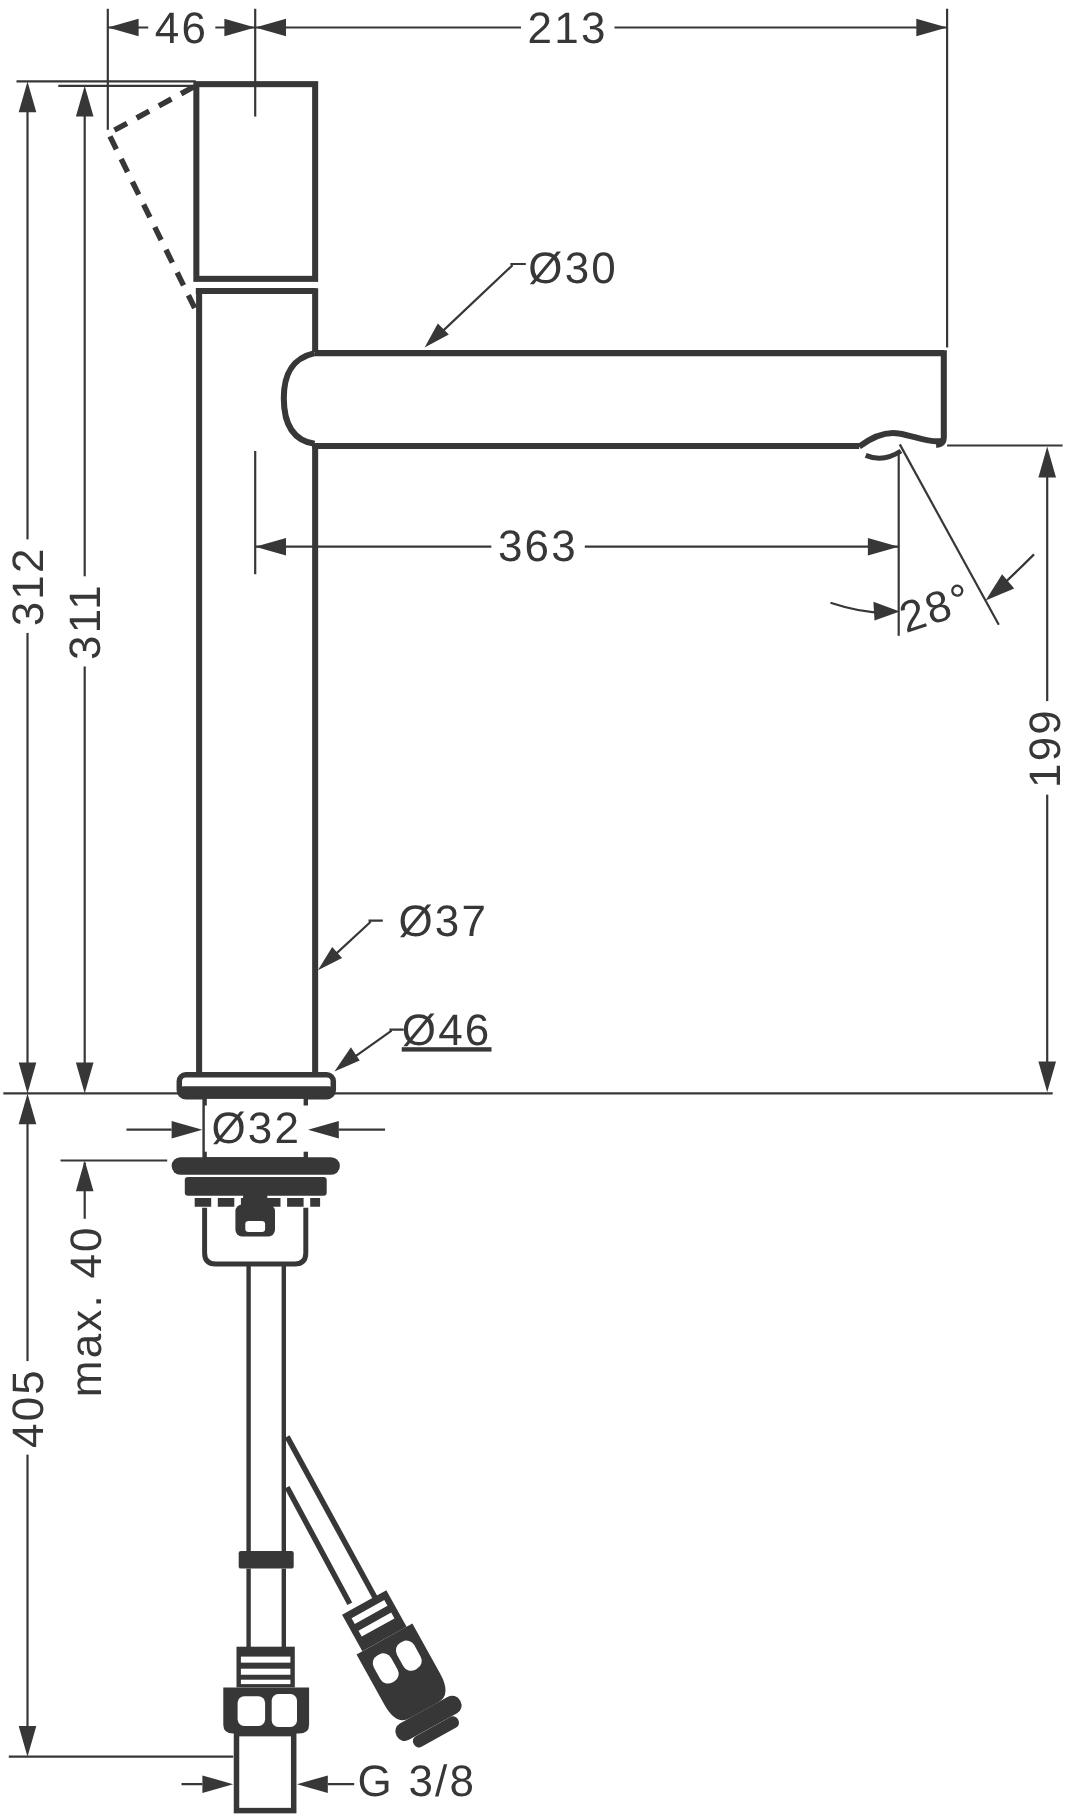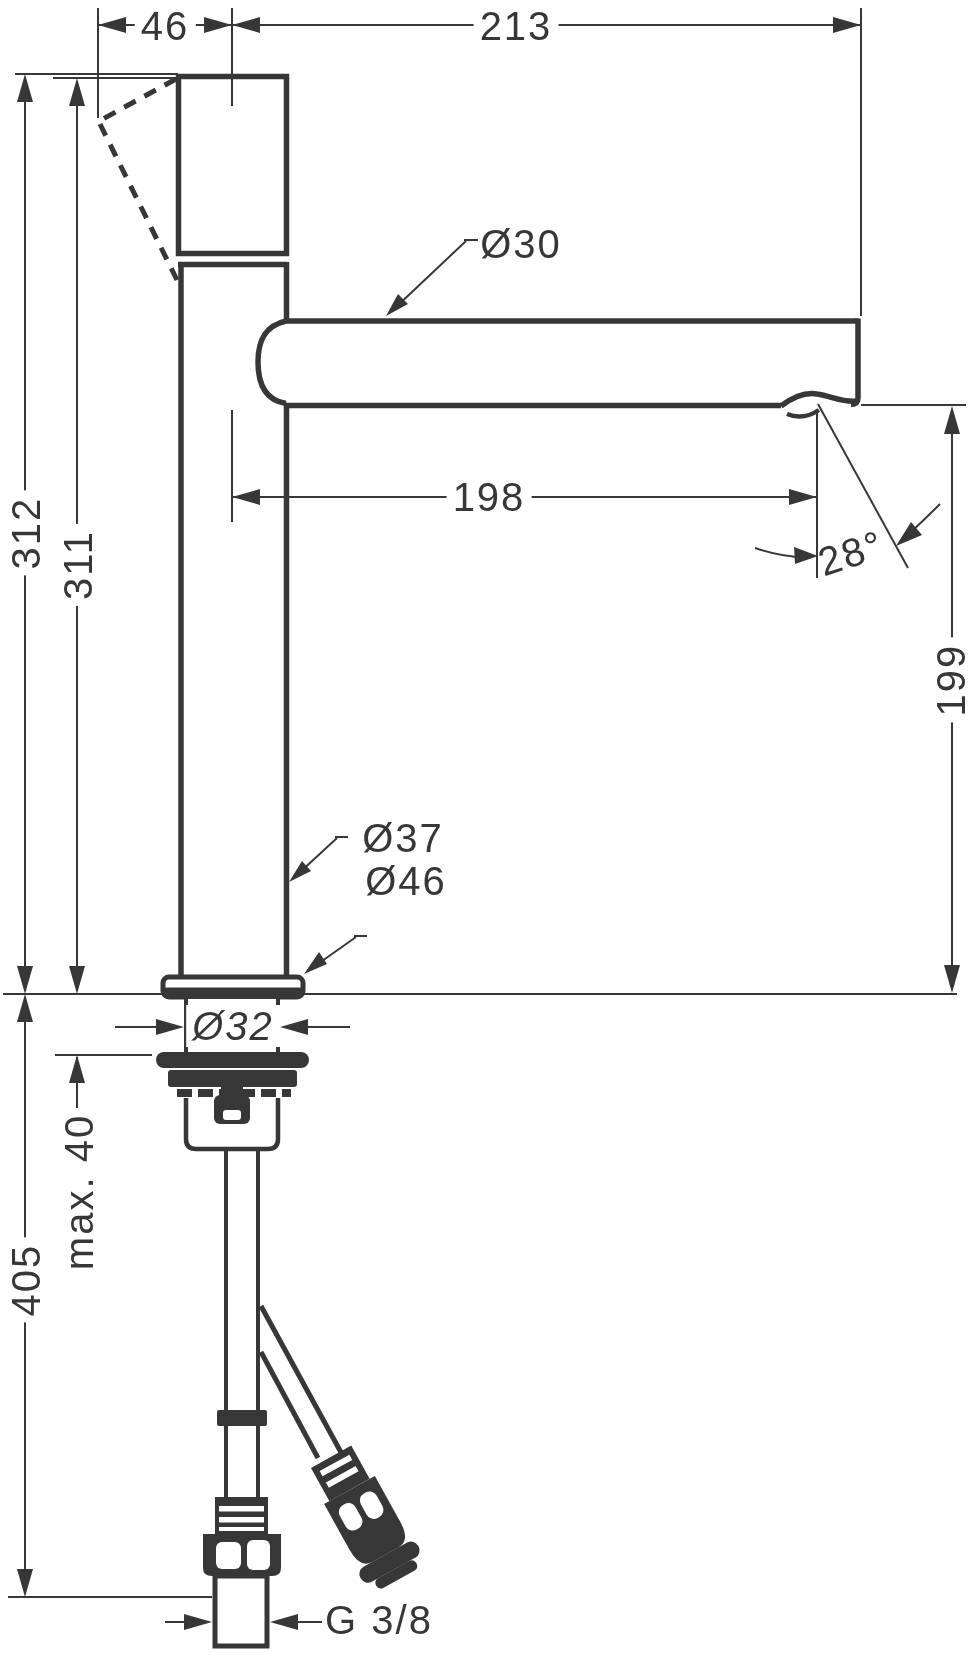--- a/index.html
+++ b/index.html
@@ -171,23 +171,23 @@
       <polygon points="304,974 327,964 319,952"></polygon>
       <polygon points="818,556 794,547 795,564"></polygon>
       <polygon points="896,546 922,535 911,522"></polygon>
     </g>
   </svg>
 
   <div class="lbl" style="left:165px; top:26px;">46</div>
   <div class="lbl" style="left:516px; top:26px;">213</div>
   <div class="lbl rot" style="left:26px; top:533px;">312</div>
   <div class="lbl rot" style="left:78px; top:565px;">311</div>
-  <div class="lbl" style="left:489px; top:497px;">198</div>
+  <div class="lbl" style="left:489px; top:497px;">363</div>
   <div class="lbl rot" style="left:951px; top:680px;">199</div>
   <div class="lbl tilt" style="left:851px; top:553px;">28°</div>
   <div class="lbl nobg" style="left:521px; top:244px;">Ø30</div>
   <div class="lbl nobg" style="left:403px; top:838px;">Ø37</div>
-  <div class="lbl nobg" style="left:406px; top:881px;">Ø46</div>
-  <div class="lbl" style="left:233px; top:1026px;font-style:italic;">Ø32</div>
+  <div class="lbl nobg" style="left:406px; top:937px;text-decoration:underline;">Ø46</div>
+  <div class="lbl" style="left:233px; top:1026px;">Ø32</div>
   <div class="lbl rot" style="left:79px; top:1192px;">max. 40</div>
   <div class="lbl rot" style="left:26px; top:1280px;">405</div>
   <div class="lbl nobg" style="left:379px; top:1620px;">G 3/8</div>
 </div>
 
 </body></html>

